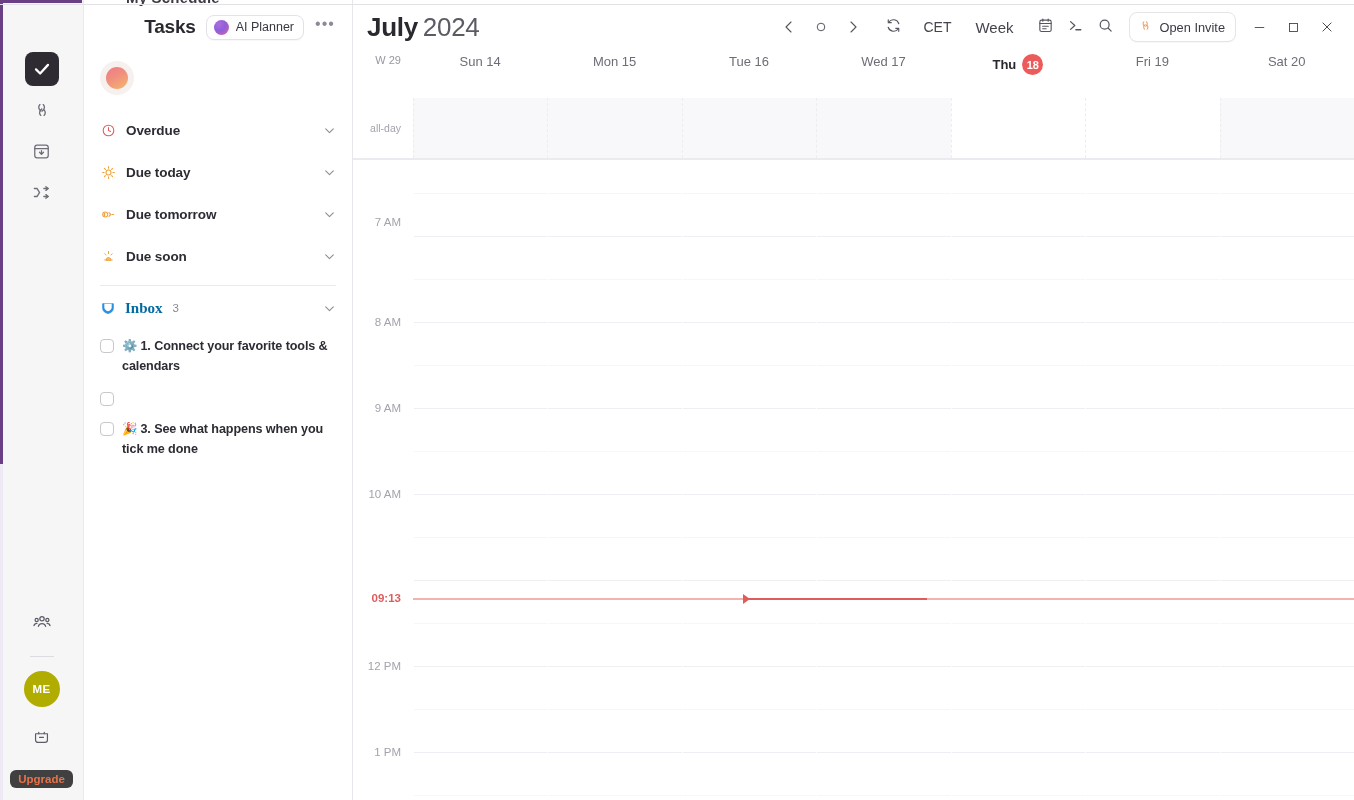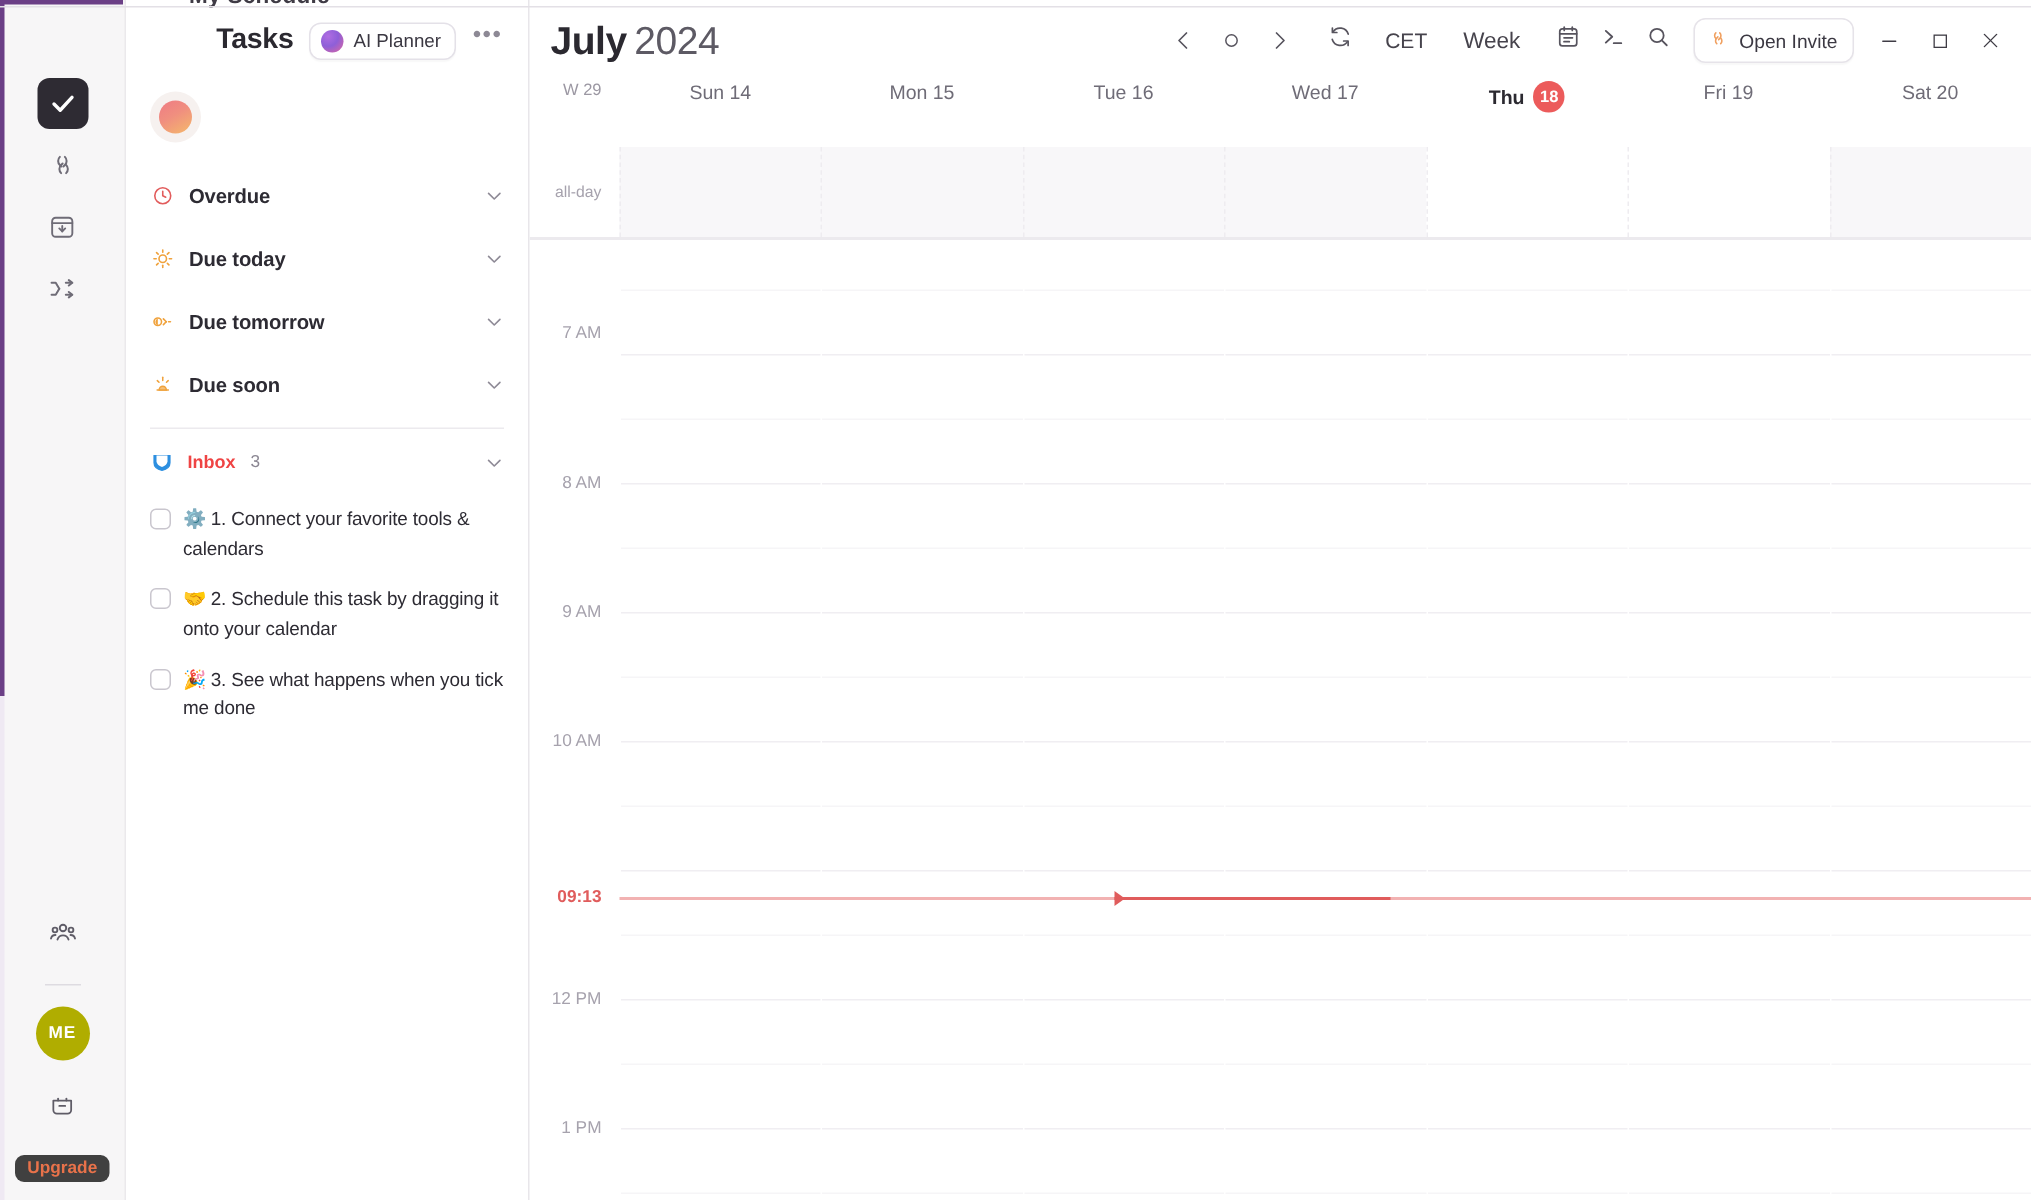--- a/index.html
+++ b/index.html
@@ -128,37 +128,37 @@
   }
   .chev { color: #8e8a96; display: flex; align-items: center; }
 
   .divider-h { height: 1px; background: #eceaee; margin: 8px 16px 0; }
 
   .inbox-row {
     display: flex; align-items: center; gap: 9px;
     height: 44px; padding: 0 16px; cursor: pointer;
   }
   .inbox-ico { width: 16px; height: 16px; flex: 0 0 16px; }
-  .inbox-label { font-size: 12px; font-weight: 700; color: #ef4444; }
+  .inbox-label { font-size: 15px; font-weight: 700; color: #0369a1; font-family: Liberation Serif, serif; }
   .inbox-count {
     font-size: 11.5px; color: #8b8793; margin-left: 1px;
   }
   .inbox-spacer { flex: 1 1 auto; }
 
   .task-item {
     display: flex; gap: 8px; padding: 7px 16px 7px 16px; cursor: pointer;
     align-items: flex-start;
   }
   .task-check {
     width: 14px; height: 14px; flex: 0 0 14px; margin-top: 2px;
     border: 1.4px solid #c9c6ce; border-radius: 4px; background: #fff;
     cursor: pointer;
   }
   .task-text {
-    font-size: 12.6px; line-height: 1.56; color: #2d2b33; font-weight: 400;
+    font-size: 12.6px; line-height: 1.56; color: #2d2b33; font-weight: 700;
     letter-spacing: -.1px;
   }
   .task-emoji { font-size: 12.5px; margin-right: 3px; }
 
   
   .cal { flex: 1 1 auto; display: flex; flex-direction: column; min-width: 0; background: #fff; }
 
   .cal-head {
     height: 54px; display: flex; align-items: center;
     padding: 0 10px 0 14px; gap: 0;
@@ -468,21 +468,20 @@
       </span>
     </div>
 
     <div class="task-item">
       <span class="task-check"></span>
       <span class="task-text"><span class="task-emoji">⚙️</span><span>1. Connect your favorite tools &amp; calendars</span></span>
     </div>
 
     <div class="task-item">
       <span class="task-check"></span>
-      <span class="task-text"><span class="task-emoji">🤝</span><span>2. Schedule this task by dragging it onto your calendar</span></span>
     </div>
 
     <div class="task-item">
       <span class="task-check"></span>
       <span class="task-text"><span class="task-emoji">🎉</span><span>3. See what happens when you tick me done</span></span>
     </div>
 
   </div>
 
   <div class="cal">

